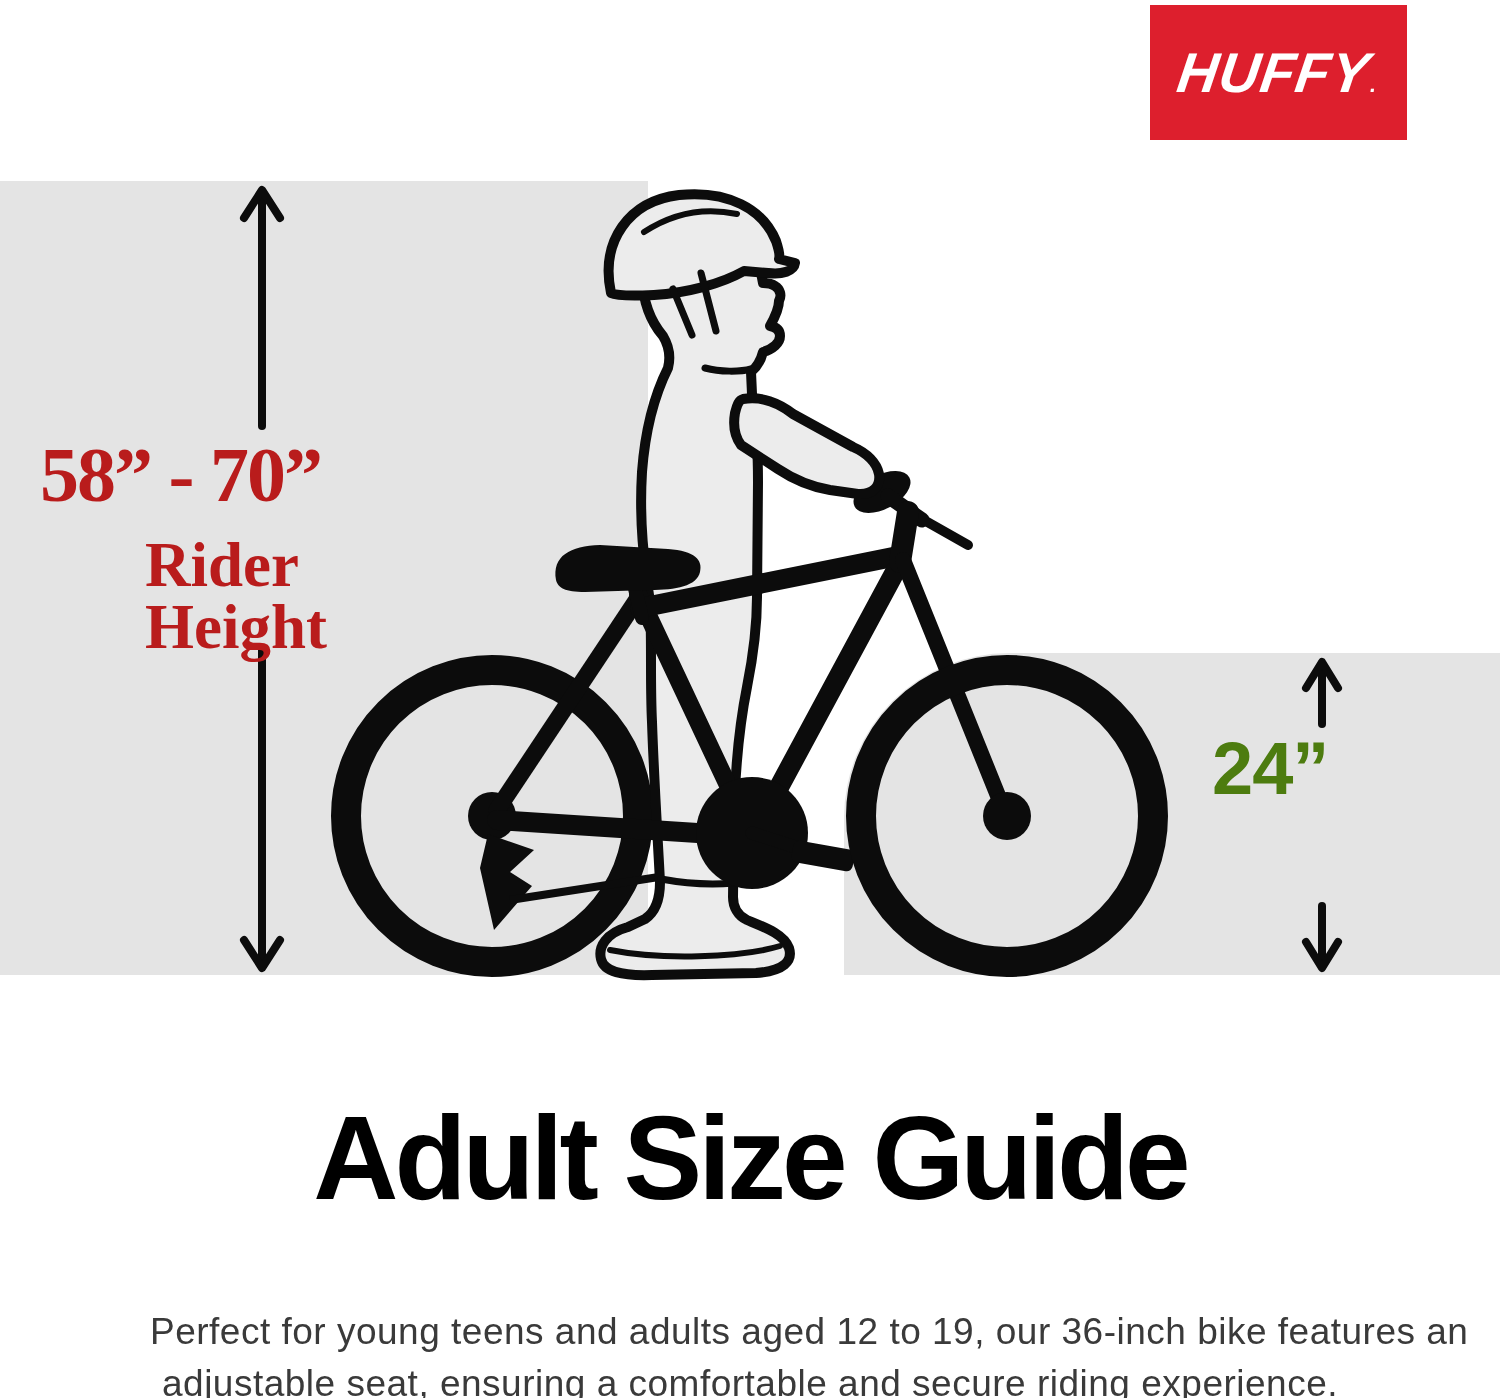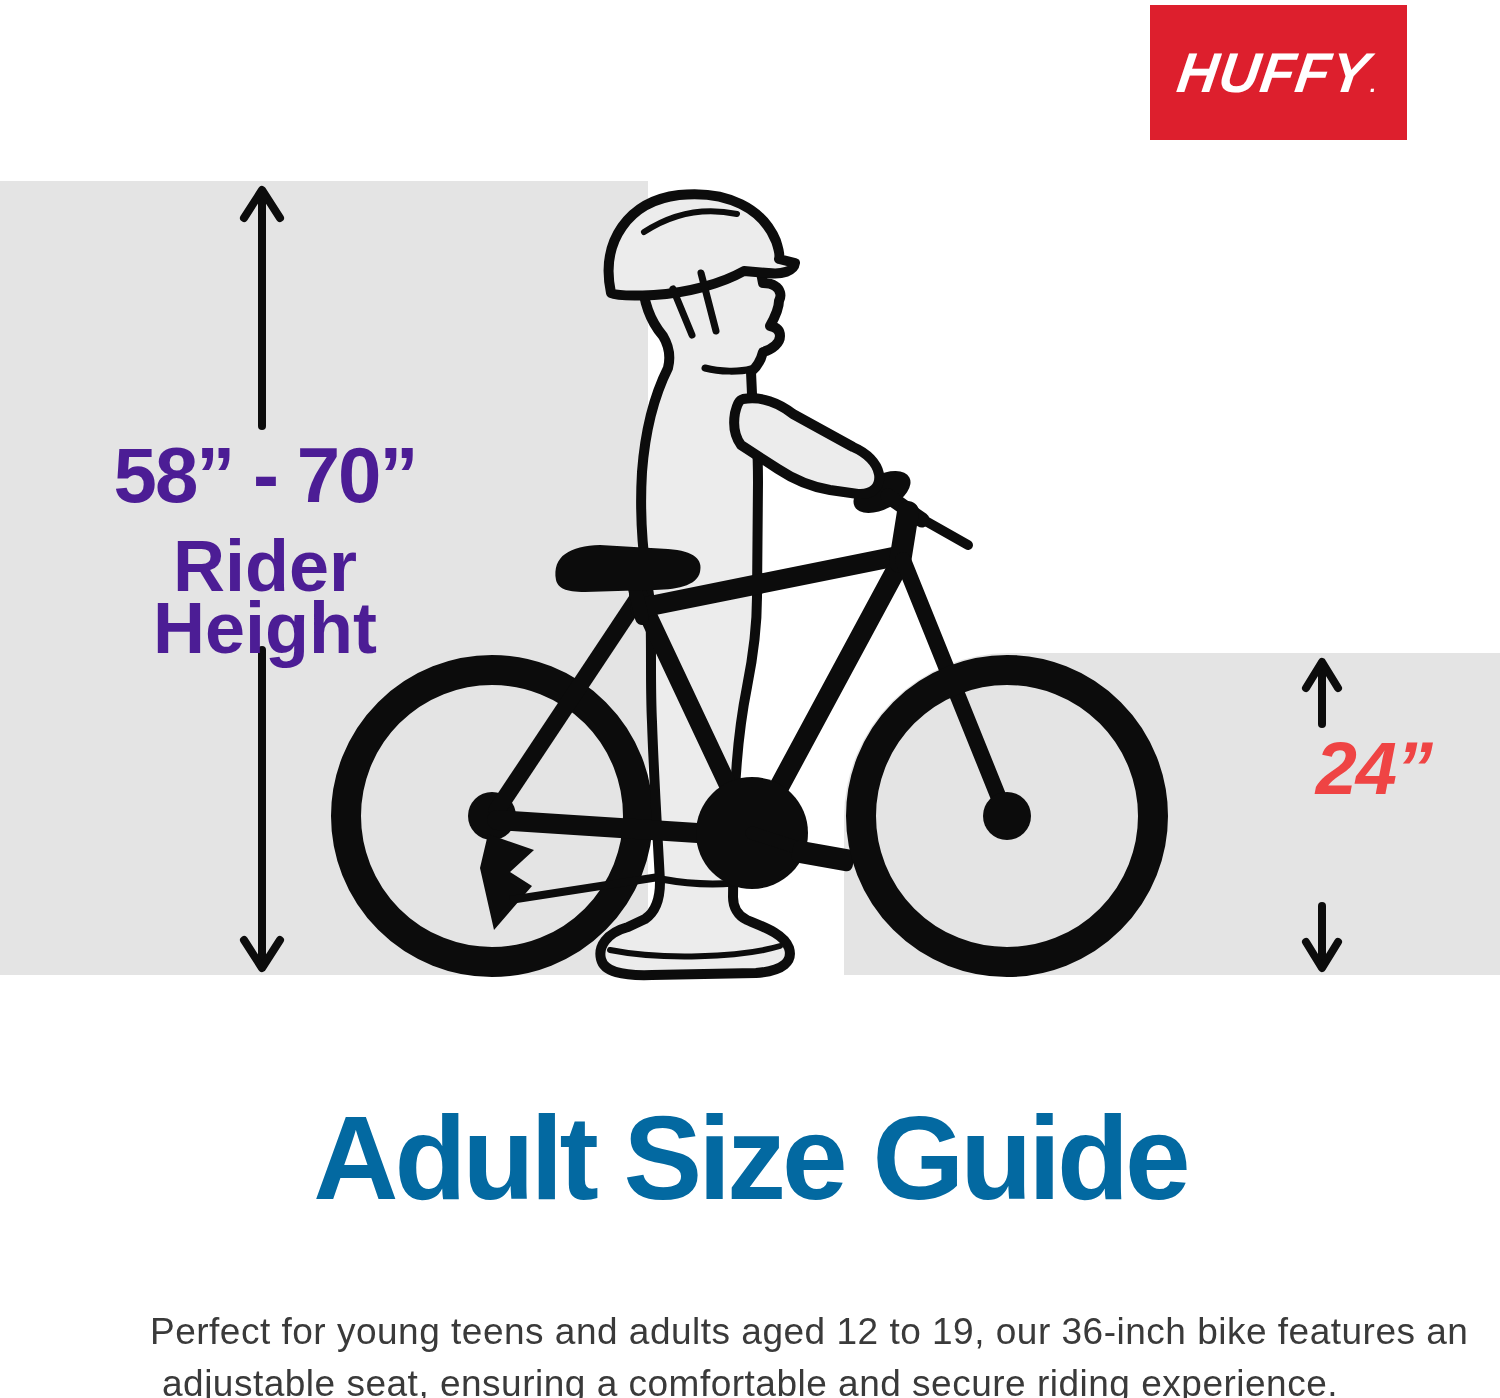--- a/index.html
+++ b/index.html
@@ -20,36 +20,36 @@
     font-size:56px;letter-spacing:1px;transform:skewX(-8deg);
     font-family:"Liberation Sans", sans-serif;
   }
   .logo-mark{font-size:22px;font-style:normal;vertical-align:baseline;margin-left:2px;}
 
   
   .scene{left:0;top:181px;width:1500px;height:810px;}
 
   
   .rider-block{
-    left:40px;top:430px;width:450px;text-align:center;color:#4c1d95;
+    left:40px;top:430px;width:450px;color:#b91c1c;font-family:Liberation Serif, serif;
   }
   .rider-value{font-size:78px;font-weight:bold;letter-spacing:-2px;white-space:nowrap;}
   .rider-label{
-    font-size:72px;font-weight:bold;line-height:62px;margin:14px auto 0;
+    font-size:63px;font-weight:bold;line-height:62px;margin:14px auto 0;
     width:240px;
   }
   .wheel-block{
-    left:1212px;top:726px;width:220px;text-align:right;color:#ef4444;font-style:italic;
+    left:1212px;top:726px;width:220px;text-align:left;color:#4d7c0f;
   }
   .wheel-value{font-size:74px;font-weight:bold;letter-spacing:-1px;white-space:nowrap;}
   .wheel-label{font-size:49px;font-weight:bold;line-height:53px;margin:8px auto 0;width:170px;}
 
   
   .heading{
-    left:0;top:1090px;width:1500px;text-align:center;color:#0369a1;
+    left:0;top:1090px;width:1500px;text-align:center;color:#000000;
     font-size:118px;font-weight:bold;letter-spacing:-4px;white-space:nowrap;
   }
   .description{
     left:150px;top:1306px;width:1200px;text-align:center;color:#3a3a3a;
     font-size:37px;line-height:52px;font-weight:normal;letter-spacing:0.5px;
   }
   .description div{white-space:nowrap;}
 
   svg .ink{stroke:#0c0c0c;}
 </style>

